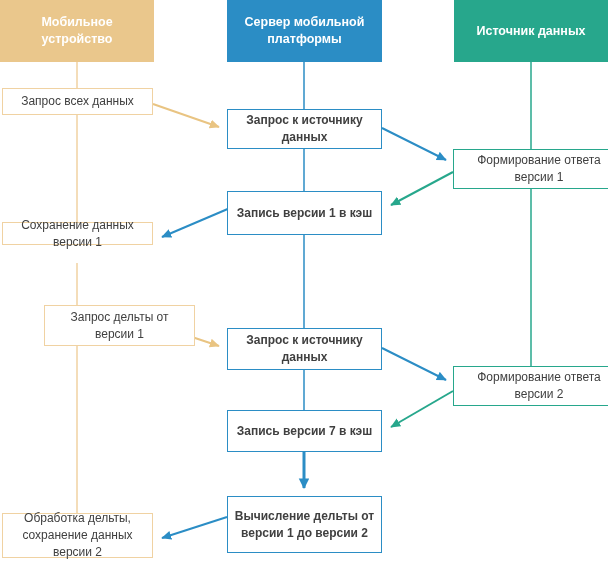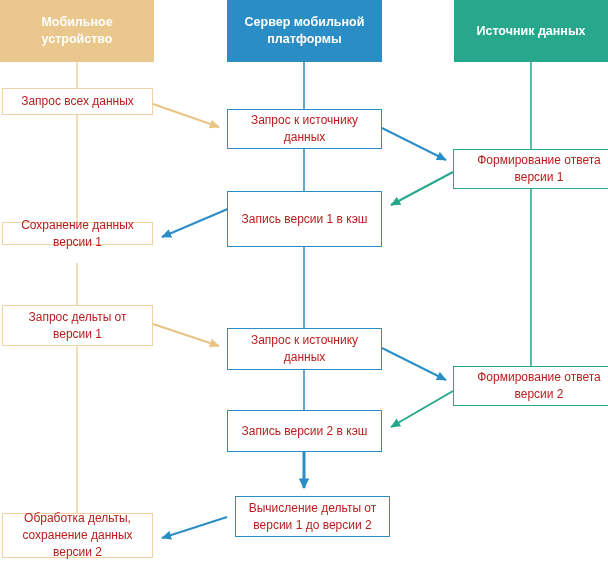--- a/index.html
+++ b/index.html
@@ -17,37 +17,37 @@
     text-align:center;color:#ffffff;
     font-size:12.5px;font-weight:bold;line-height:1.35;
     padding:0 10px;box-sizing:border-box;
   }
   .lane-header.mobile{left:0;width:154px;background:#eac78c;}
   .lane-header.server{left:227px;width:155px;background:#2b8dc5;}
   .lane-header.source{left:454px;width:154px;background:#27a78c;text-align:right;}
   .node{
     position:absolute;background:#ffffff;
     display:flex;align-items:center;justify-content:center;
-    text-align:center;color:#b91c1c;
+    text-align:center;color:#404040;
     font-size:12px;line-height:17px;
     padding:2px 6px;box-sizing:border-box;
   }
   .node.mobile{left:2px;width:151px;border:1.5px solid #f0d2a2;}
-  .node.server{left:227px;width:155px;border:1.5px solid #2b8dc5;}
+  .node.server{left:227px;width:155px;border:1.5px solid #2b8dc5;font-weight:bold;}
   .node.source{left:453px;width:172px;border:1.5px solid #27a78c;}
   .n1{top:88px;height:27px;}
   .n2{top:109px;height:40px;}
   .n3{top:149px;height:40px;}
-  .n4{top:191px;height:56px;}
+  .n4{top:191px;height:44px;}
   .n5{top:222px;height:23px;}
-  .n6{top:305px;height:41px;}
+  .n6{top:305px;height:41px;margin-left:42px;}
   .n7{top:328px;height:42px;}
   .n8{top:366px;height:40px;}
   .n9{top:410px;height:42px;}
-  .n10{top:496px;height:41px;margin-left:8px;}
+  .n10{top:496px;height:57px;}
   .n11{top:513px;height:45px;}
 </style>
 </head>
 <body>
 
 <div id="canvas">
 
   <svg id="wires" viewBox="0 0 608 573" xmlns="http://www.w3.org/2000/svg">
     <defs>
       <marker id="arr-tan" markerWidth="6" markerHeight="5" refX="4.6" refY="2.25" orient="auto">
@@ -99,17 +99,17 @@
   <div class="lane-header source">Источник данных</div>
 
   <div class="node mobile n1">Запрос всех данных</div>
   <div class="node server n2">Запрос к источнику данных</div>
   <div class="node source n3">Формирование ответа версии 1</div>
   <div class="node server n4">Запись версии 1 в кэш</div>
   <div class="node mobile n5">Сохранение данных версии 1</div>
   <div class="node mobile n6">Запрос дельты от версии 1</div>
   <div class="node server n7">Запрос к источнику данных</div>
   <div class="node source n8">Формирование ответа версии 2</div>
-  <div class="node server n9">Запись версии 2 в кэш</div>
+  <div class="node server n9">Запись версии 7 в кэш</div>
   <div class="node server n10">Вычисление дельты от версии 1 до версии 2</div>
   <div class="node mobile n11">Обработка дельты, сохранение данных версии 2</div>
 
 </div>
 
 </body></html>

